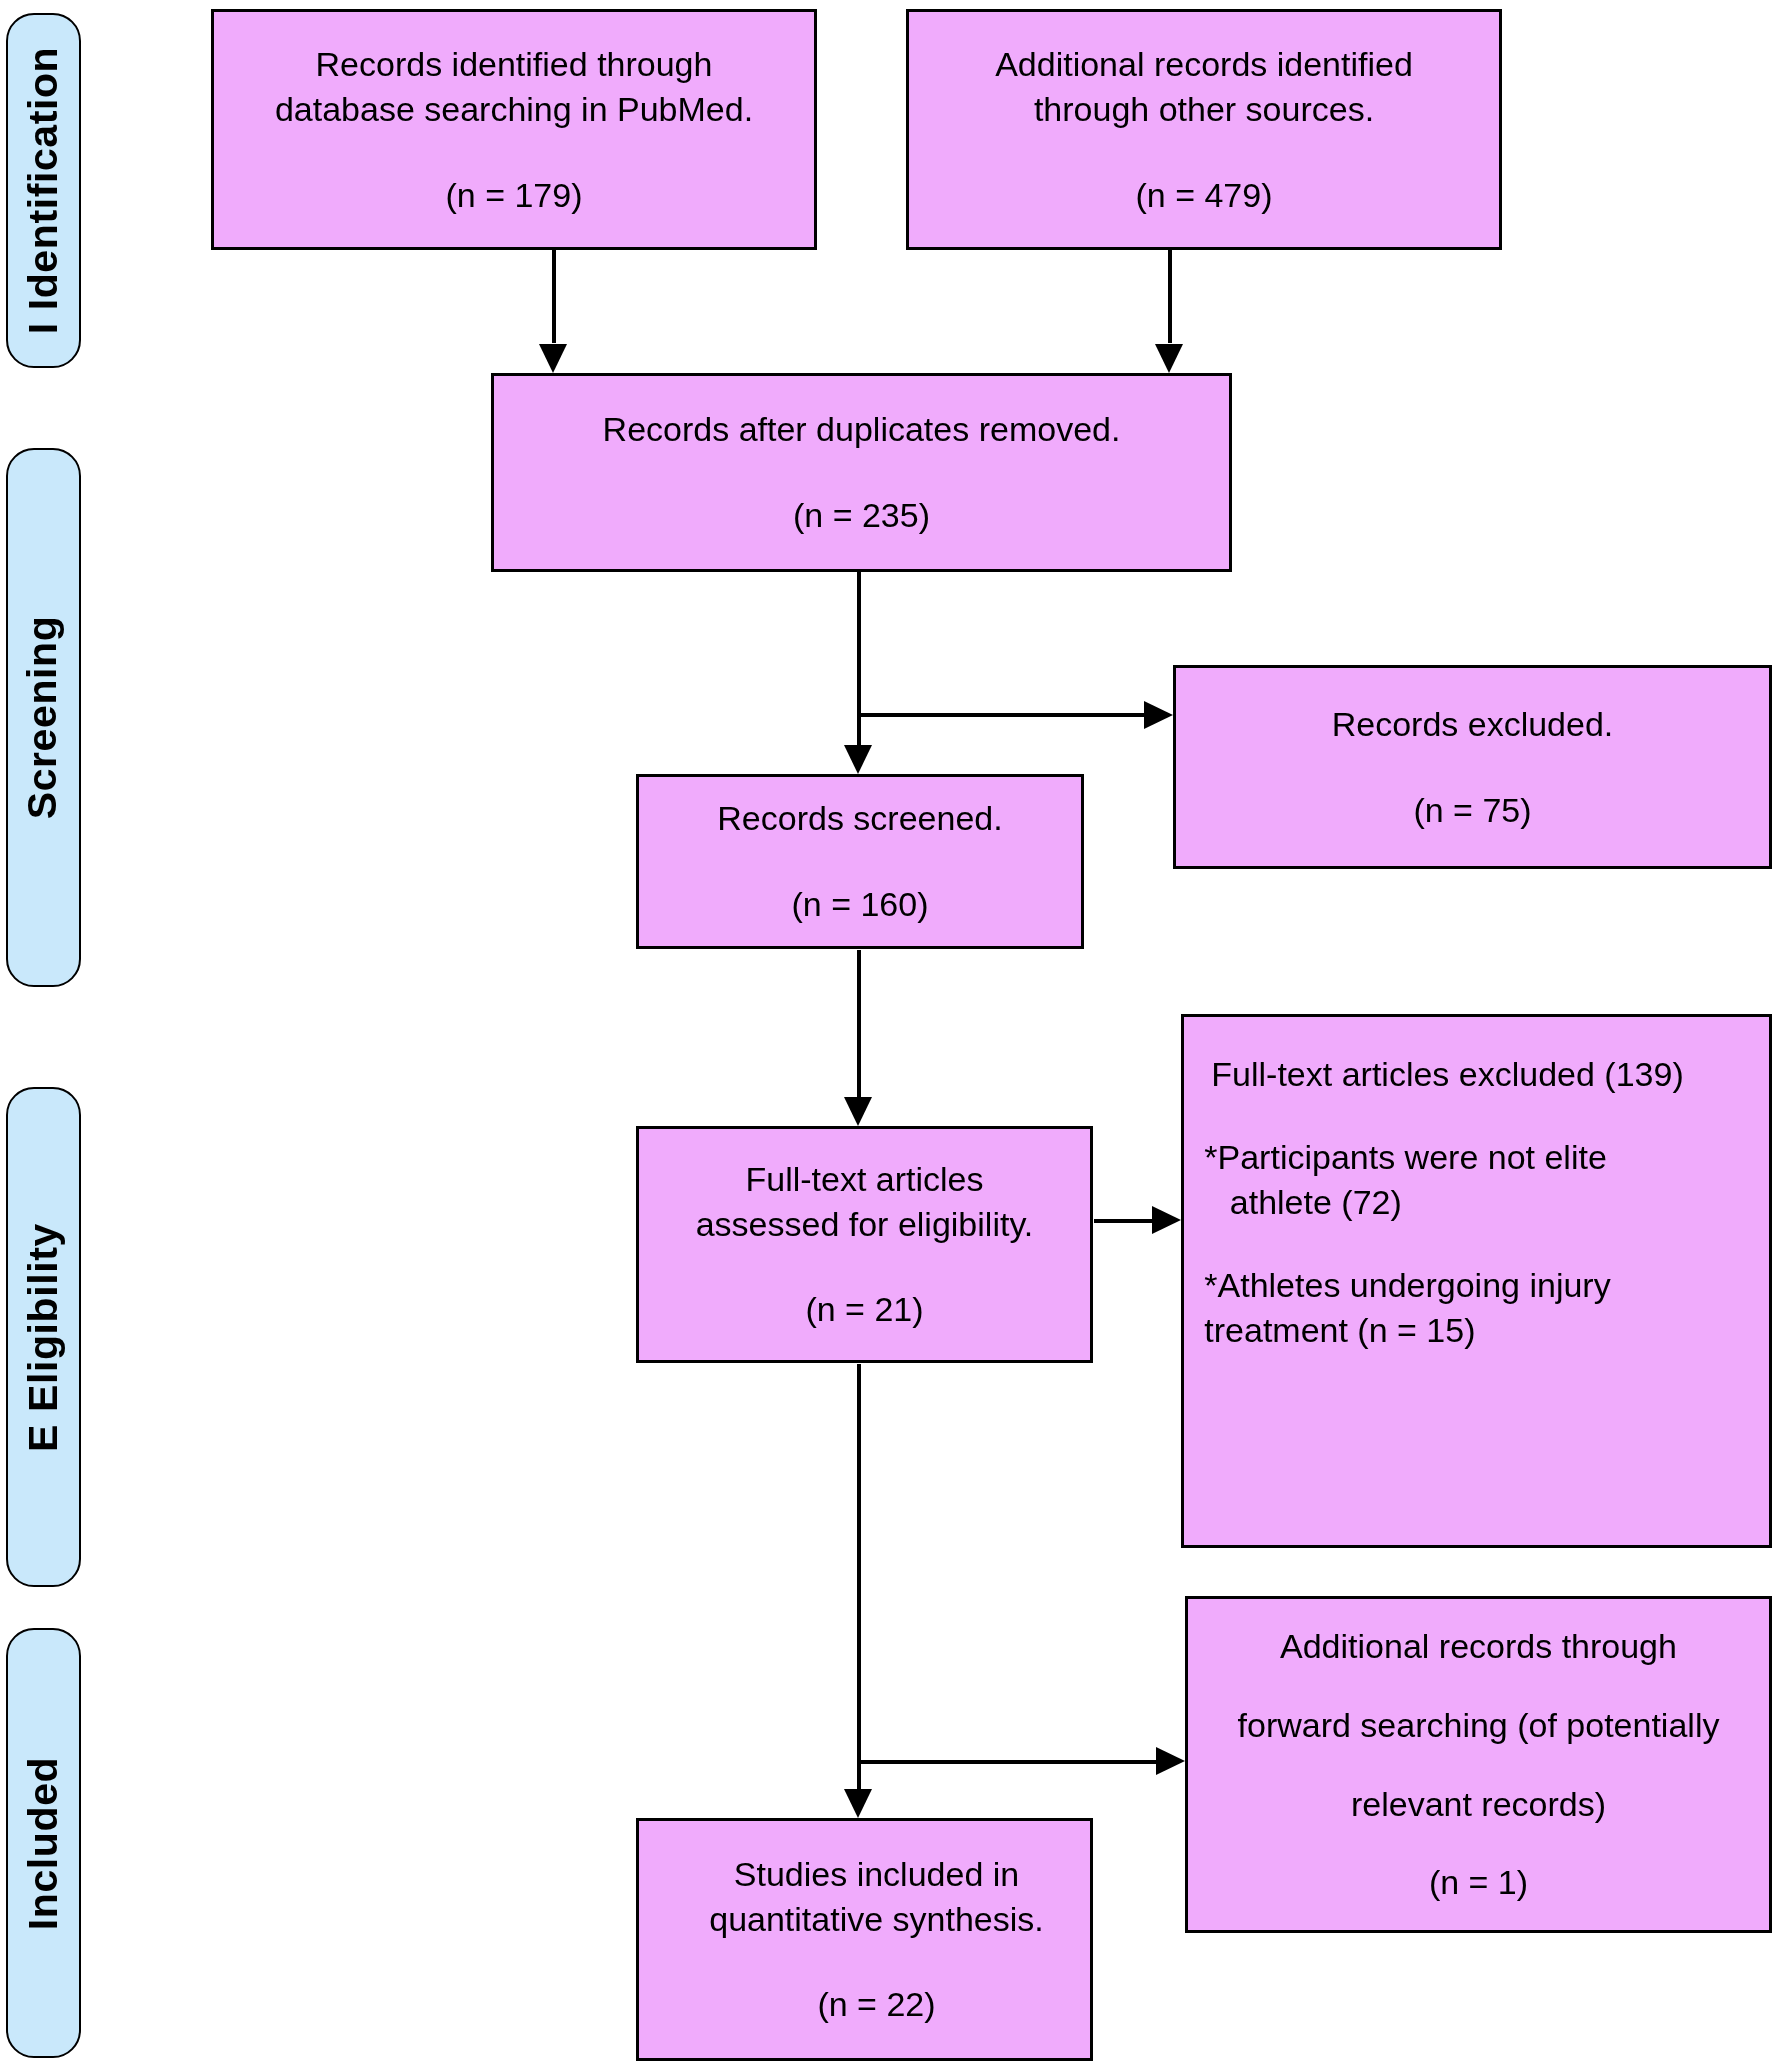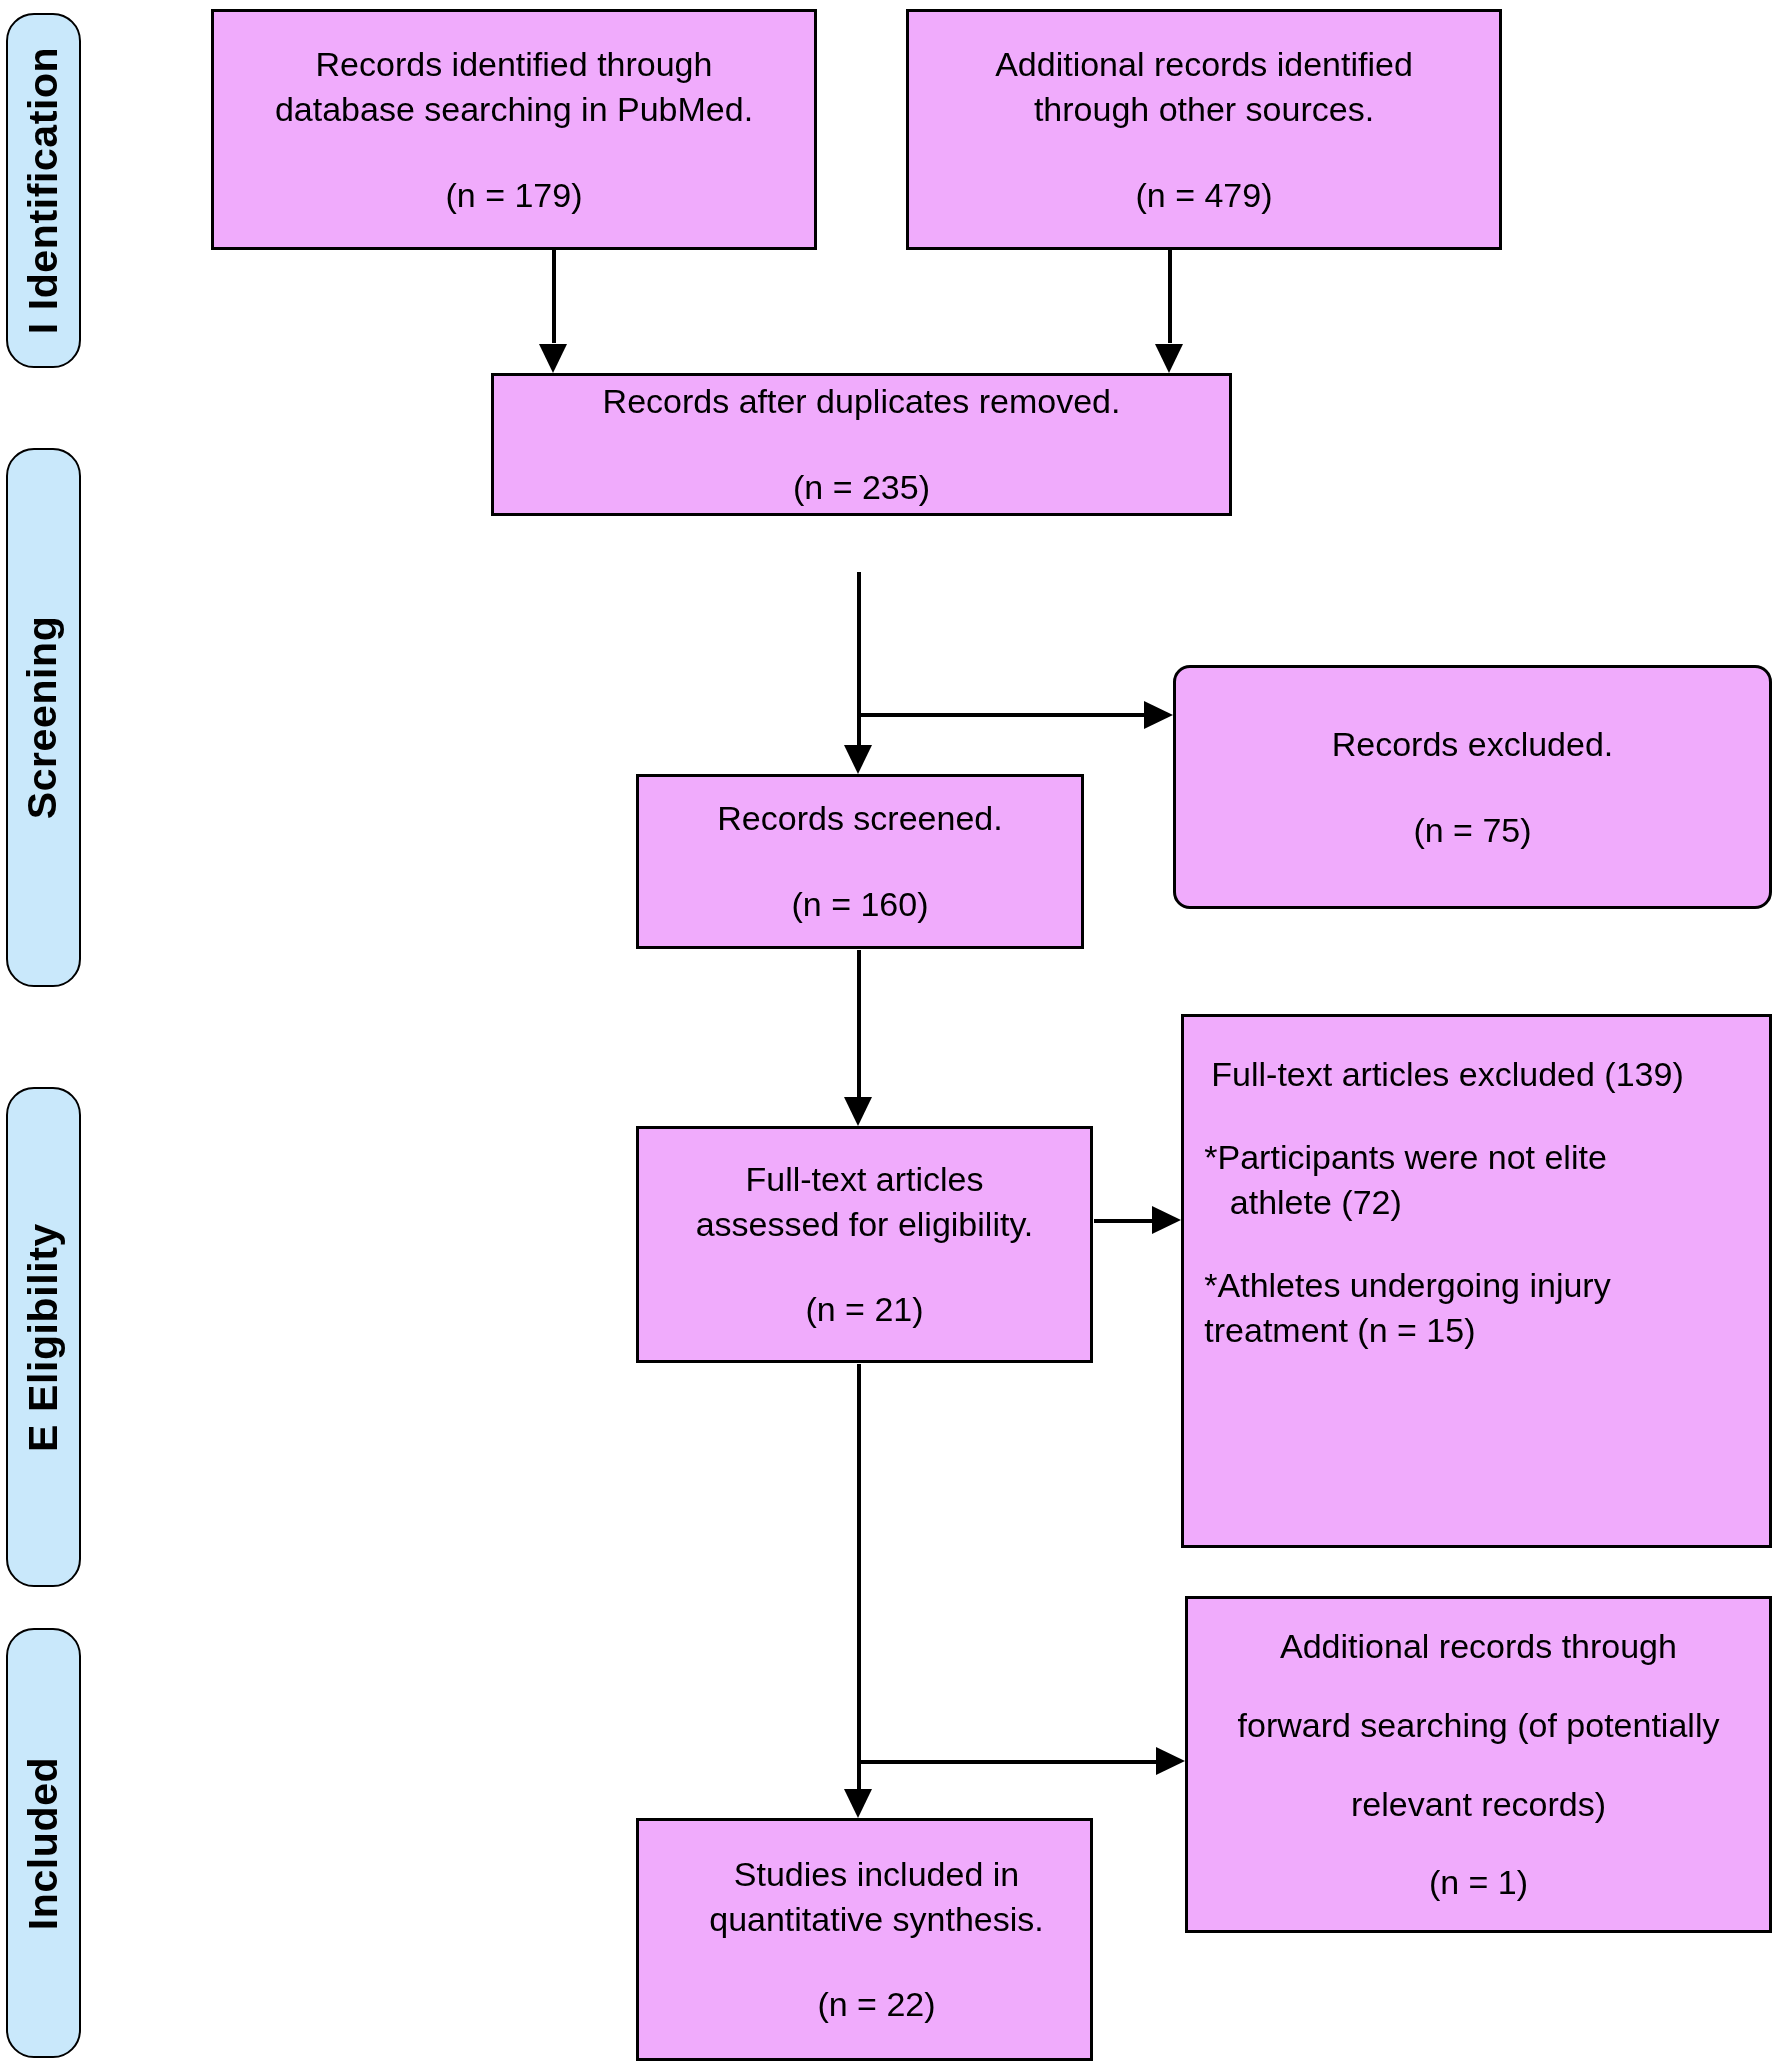--- a/index.html
+++ b/index.html
@@ -92,26 +92,26 @@
     <div>database searching in PubMed.</div>
     <div class="count">(n = 179)</div>
   </div>
 
   <div class="flowbox" style="left:906px;top:9.3px;width:596px;height:241px;">
     <div>Additional records identified</div>
     <div>through other sources.</div>
     <div class="count">(n = 479)</div>
   </div>
 
-  <div class="flowbox" style="left:491px;top:373px;width:741px;height:143px;">
+  <div class="flowbox" style="left:491px;top:373px;width:741px;height:199px;">
     <div>Records after duplicates removed.</div>
     <div class="count">(n = 235)</div>
   </div>
 
-  <div class="flowbox" style="left:1173px;top:665px;width:599px;height:244px;border-radius:17px;">
+  <div class="flowbox" style="left:1173px;top:665px;width:599px;height:204px;">
     <div>Records excluded.</div>
     <div class="count">(n = 75)</div>
   </div>
 
   <div class="flowbox" style="left:636px;top:774px;width:448px;height:175px;">
     <div>Records screened.</div>
     <div class="count">(n = 160)</div>
   </div>
 
   <div class="flowbox" style="left:636px;top:1126px;width:457px;height:237px;">

